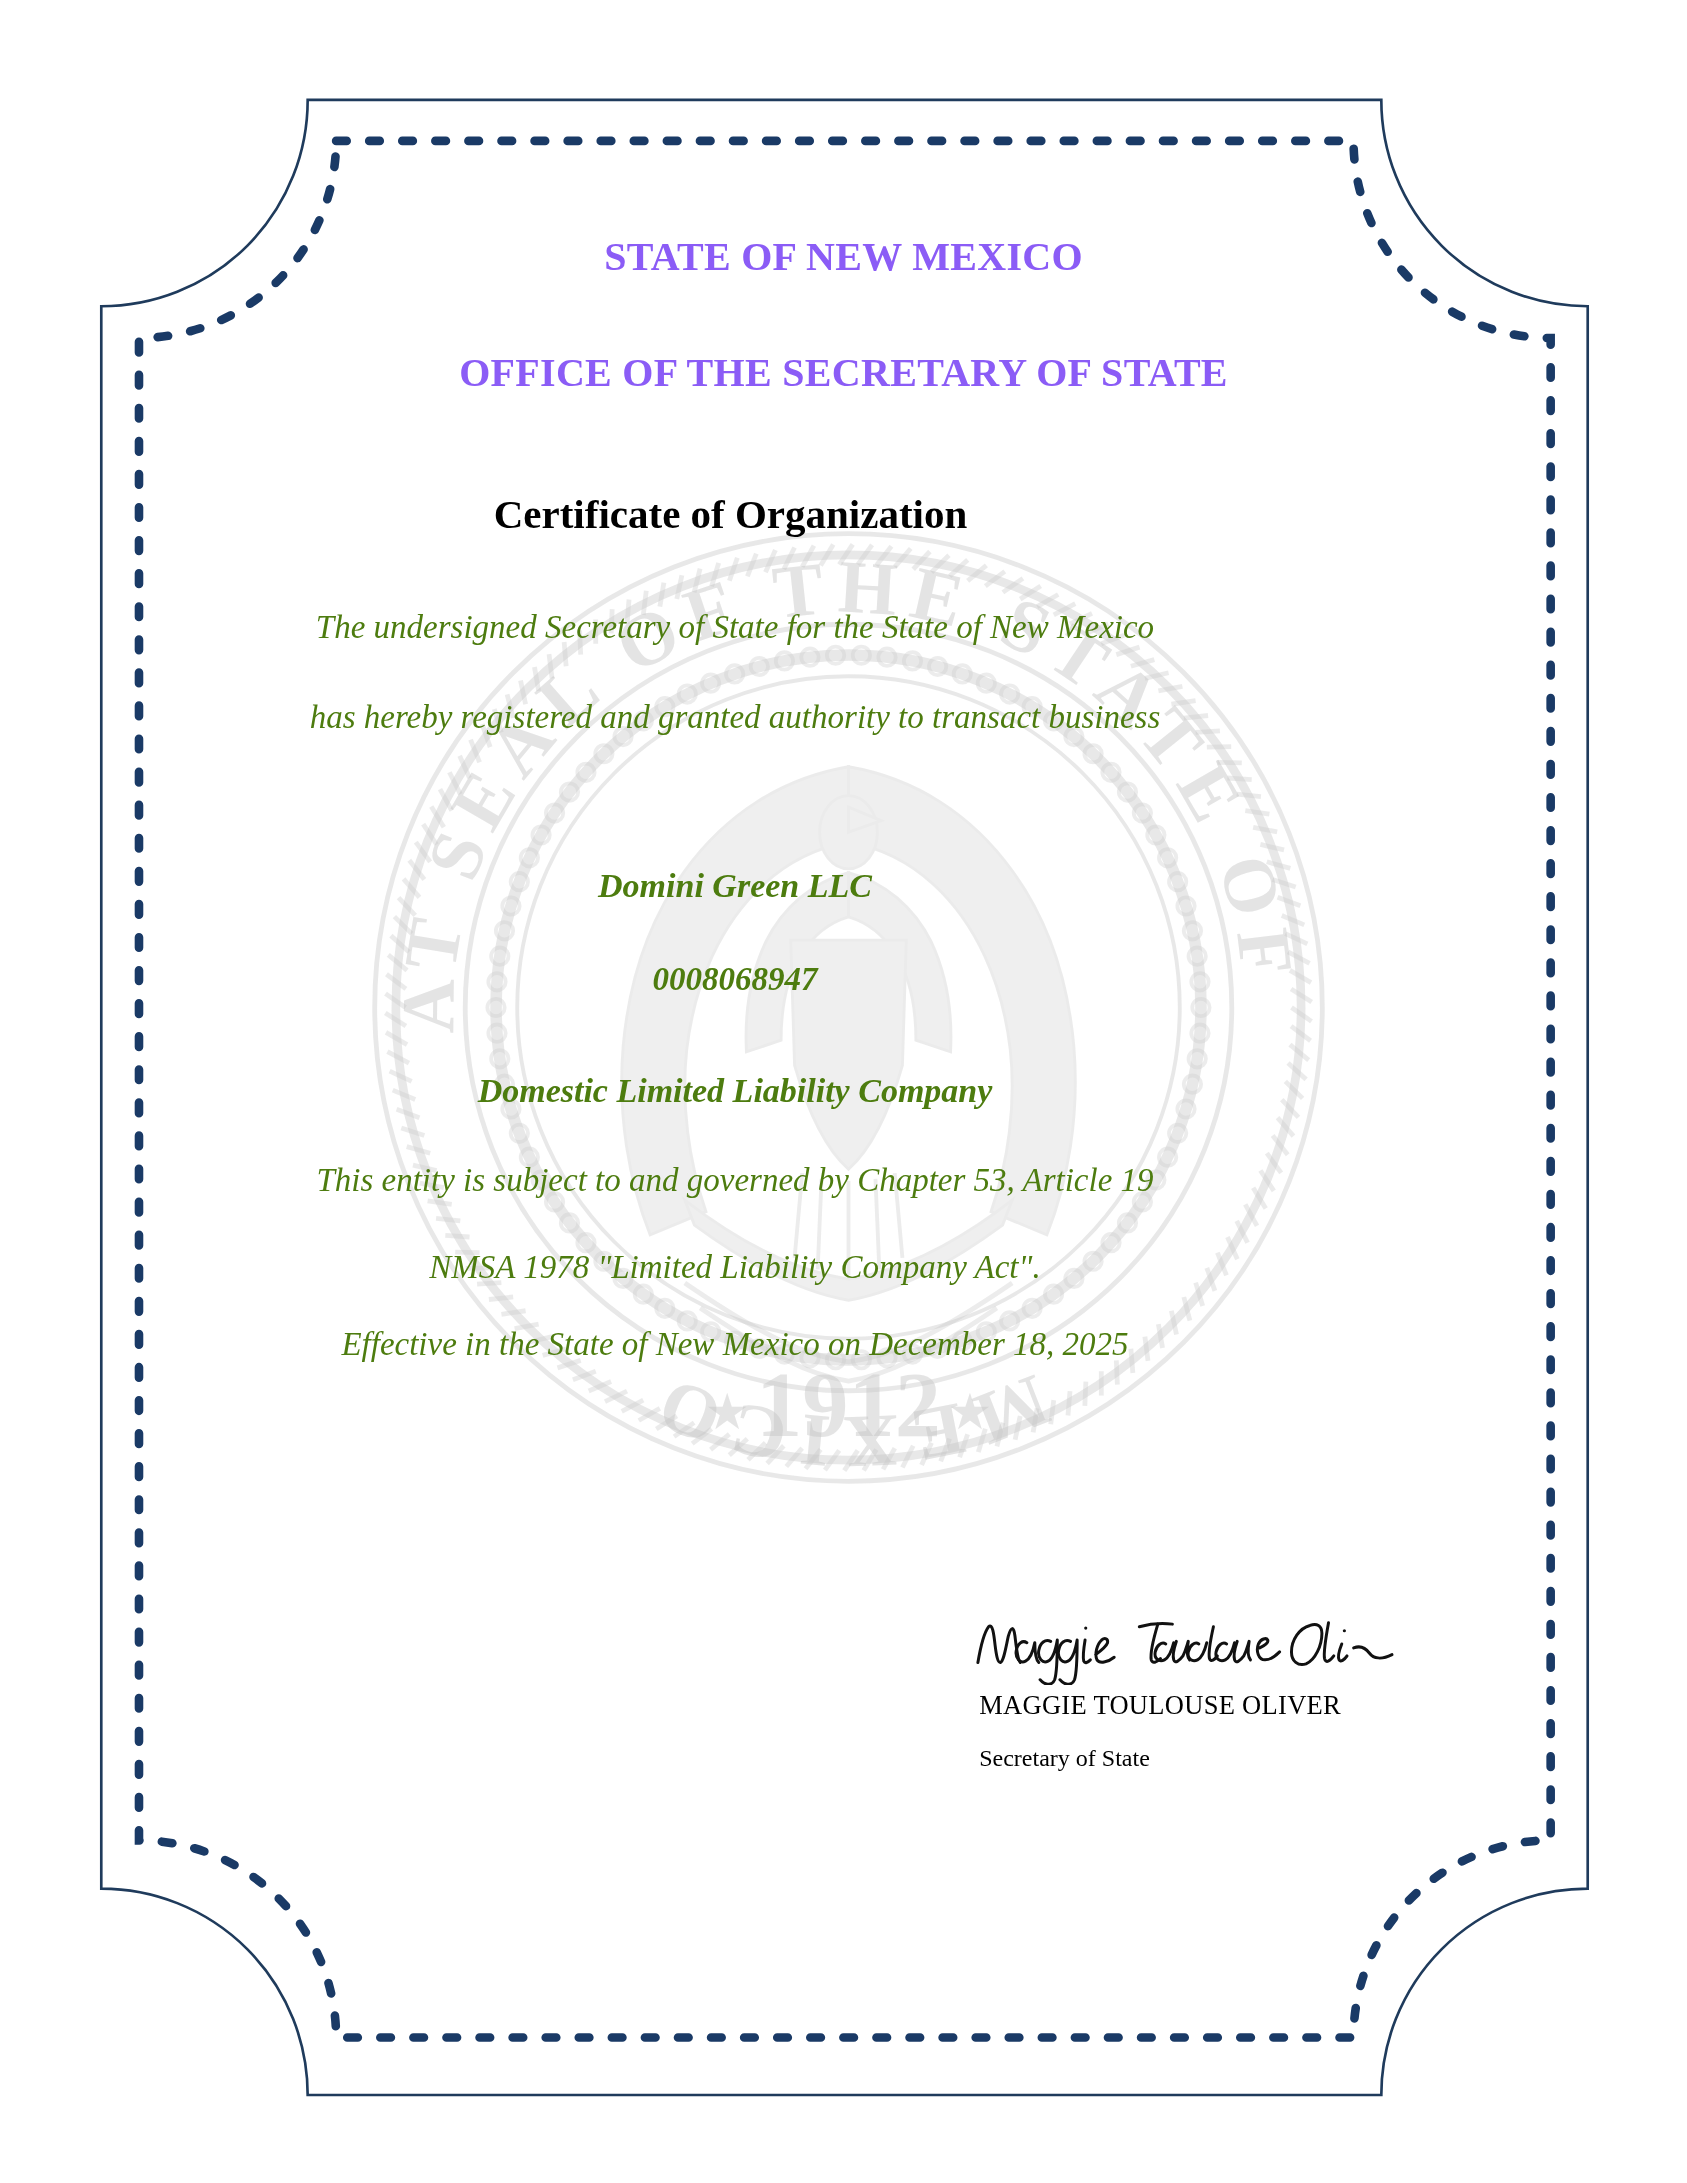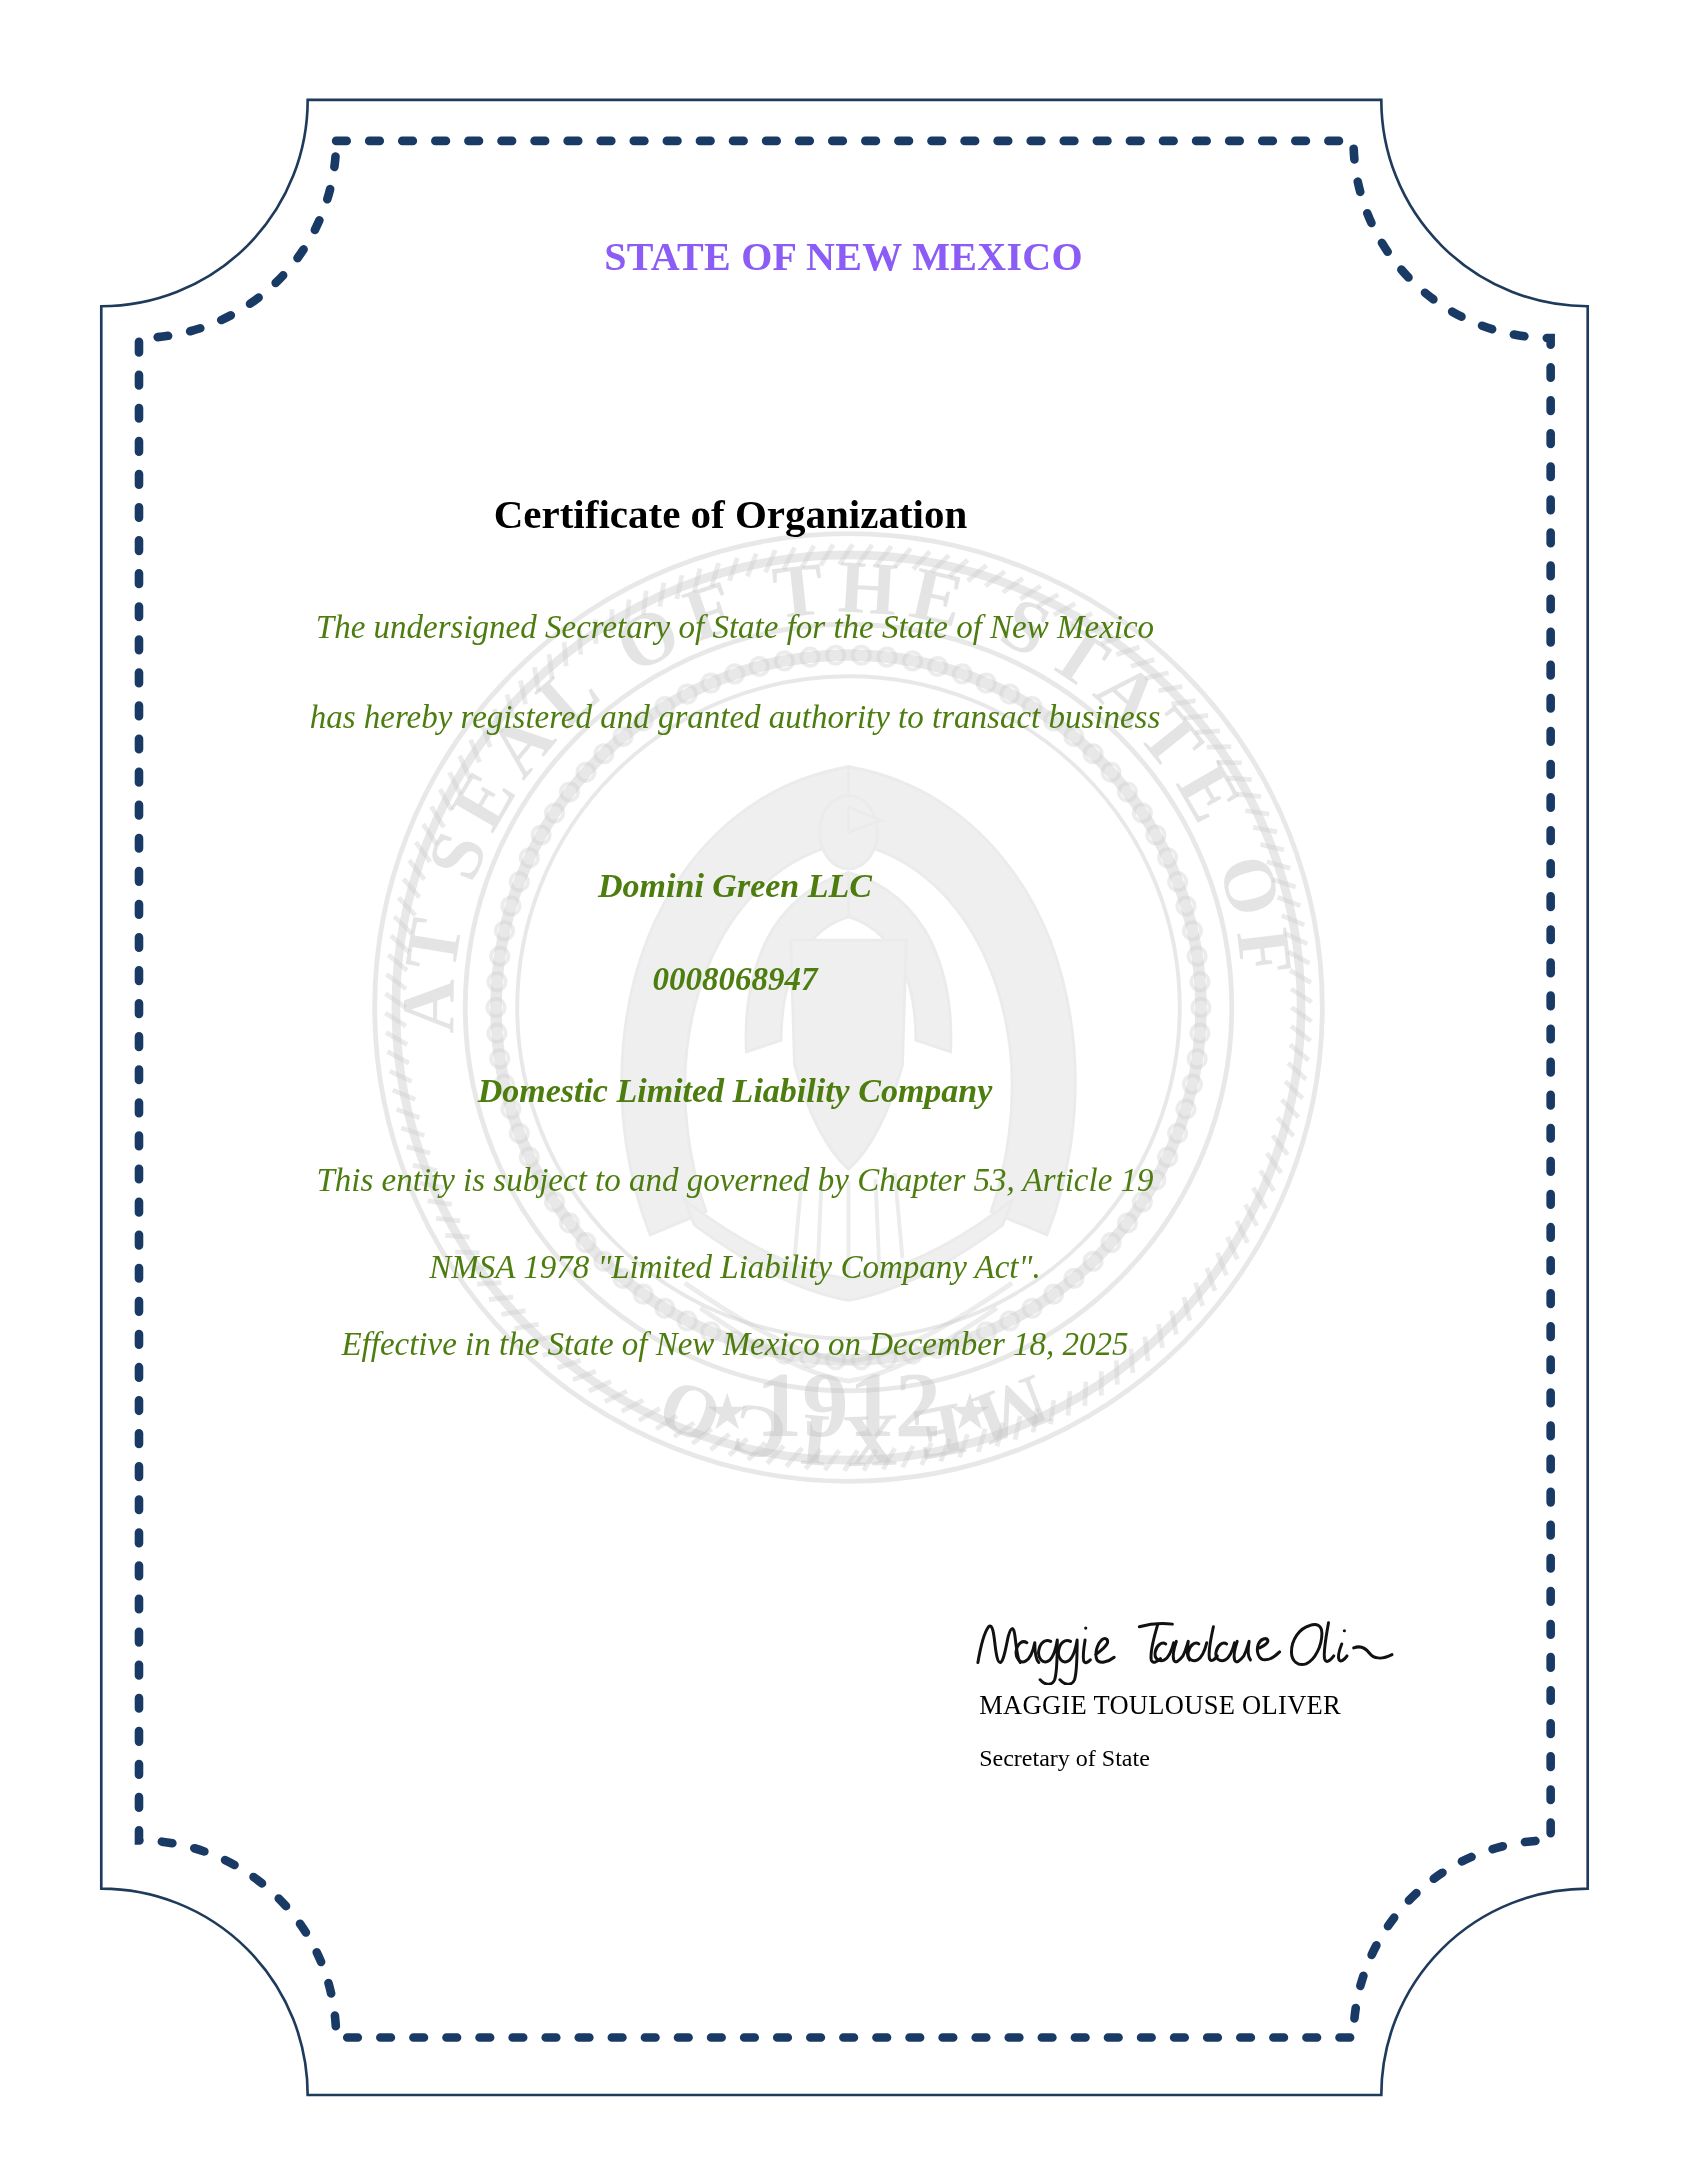--- a/index.html
+++ b/index.html
@@ -466,20 +466,21 @@
       <text x="500" y="945" font-size="96" font-weight="bold">1912</text>
       <text x="374" y="938" font-size="52">★</text>
       <text x="626" y="938" font-size="52">★</text>
     </g>
   </svg>
 
   <div id="content">
 
     <div class="hdr-line" id="hdr-state">STATE OF NEW MEXICO</div>
 
+    <div class="hdr-line" id="hdr-office">OFFICE OF THE SECRETARY OF STATE</div>
 
     <div id="title-cert">Certificate of Organization</div>
 
     <div class="body-line" id="bl-0">The undersigned Secretary of State for the State of New Mexico</div>
 
     <div class="body-line" id="bl-1">has hereby registered and granted authority to transact business</div>
 
 
     <div class="body-line body-strong" id="ent-name">Domini Green LLC</div>
 

